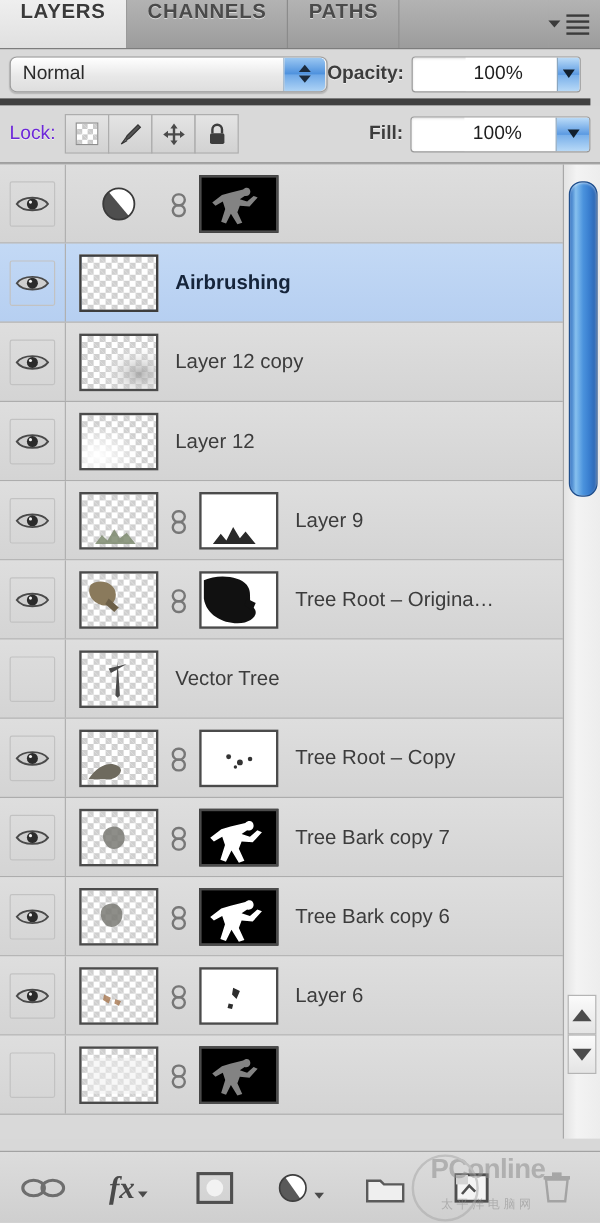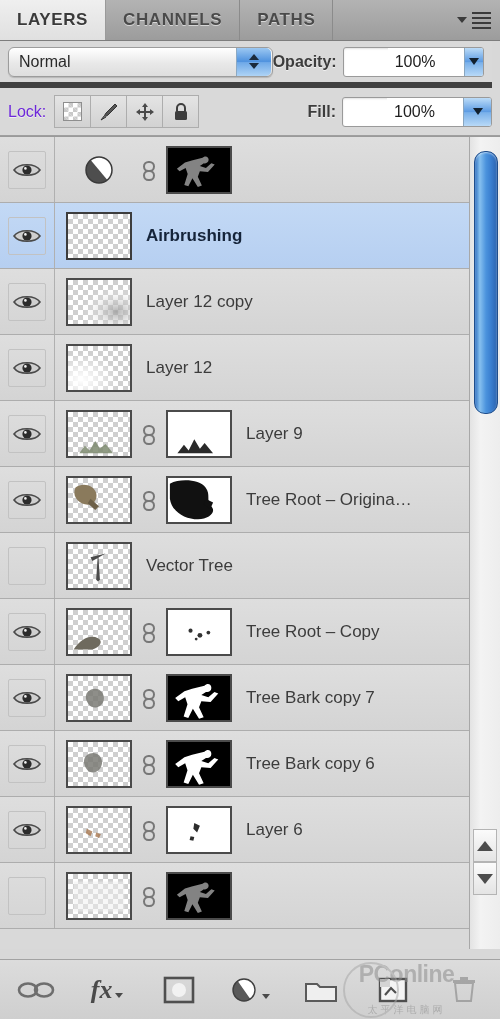--- a/index.html
+++ b/index.html
@@ -13,22 +13,22 @@
   .panel{position:relative;width:500px;height:1019px;background:#d8d8d8;}
 
   
   .tabbar{
     position:relative;height:40px;width:500px;
     background:linear-gradient(#b0b0b0,#9e9e9e);
     border-bottom:1px solid #7d7d7d;
     display:flex;align-items:stretch;
   }
   .tab{
-    display:flex;align-items:center;justify-content:center;
-    padding:12px 17px;
+    display:flex;justify-content:center;
+    padding:0 17px;
     font-size:17px;font-weight:bold;letter-spacing:.6px;
     color:#4a4a4a;
     text-shadow:0 1px 0 rgba(255,255,255,.55);
     border-right:1px solid #8b8b8b;
     background:linear-gradient(#b3b3b3,#9c9c9c);
     cursor:default;
   }
   .tab.active{
     background:linear-gradient(#efefef,#e0e0e0);
     color:#3a3a3a;
@@ -242,21 +242,21 @@
   }
   .btn{
     flex:1;height:60px;
     display:flex;align-items:center;justify-content:center;
     position:relative;
   }
   .watermark{
     position:absolute;right:6px;bottom:4px;
     width:175px;height:52px;
     pointer-events:none;opacity:.55;
-    display:flex;flex-direction:column;align-items:center;justify-content:space-between;
+    display:flex;flex-direction:column;align-items:center;justify-content:flex-start;
   }
   .wm-main{
     font-size:23px;font-weight:bold;color:#8e8e8e;
     letter-spacing:-.5px;line-height:1;
   }
   .wm-sub{
     font-size:10px;color:#8e8e8e;letter-spacing:3px;margin-top:14px;line-height:1;
   }
   .wm-ring{
     position:absolute;left:24px;top:-1px;width:52px;height:52px;

